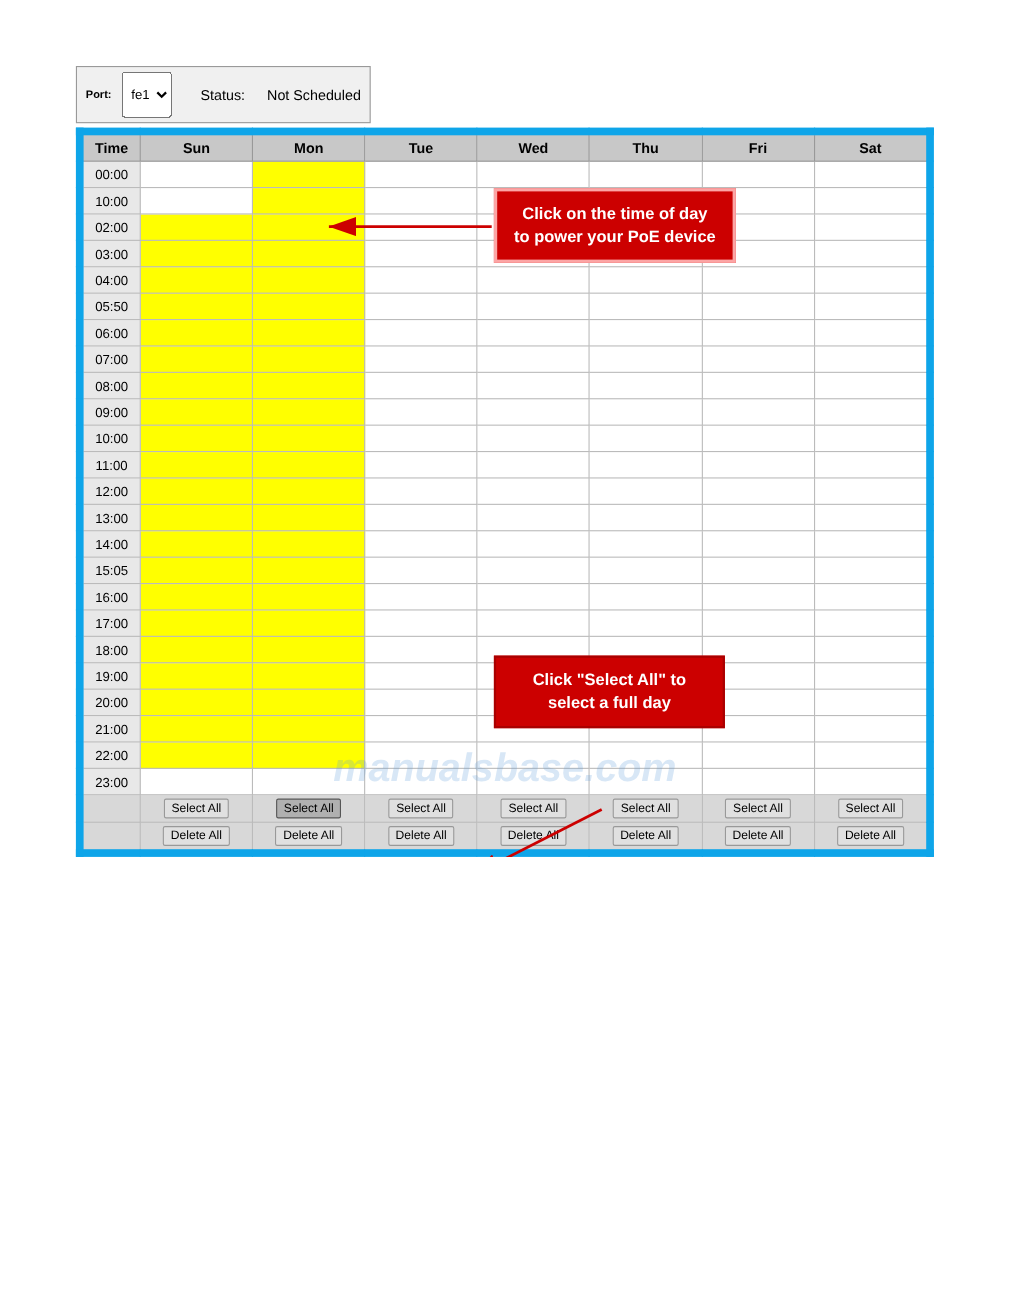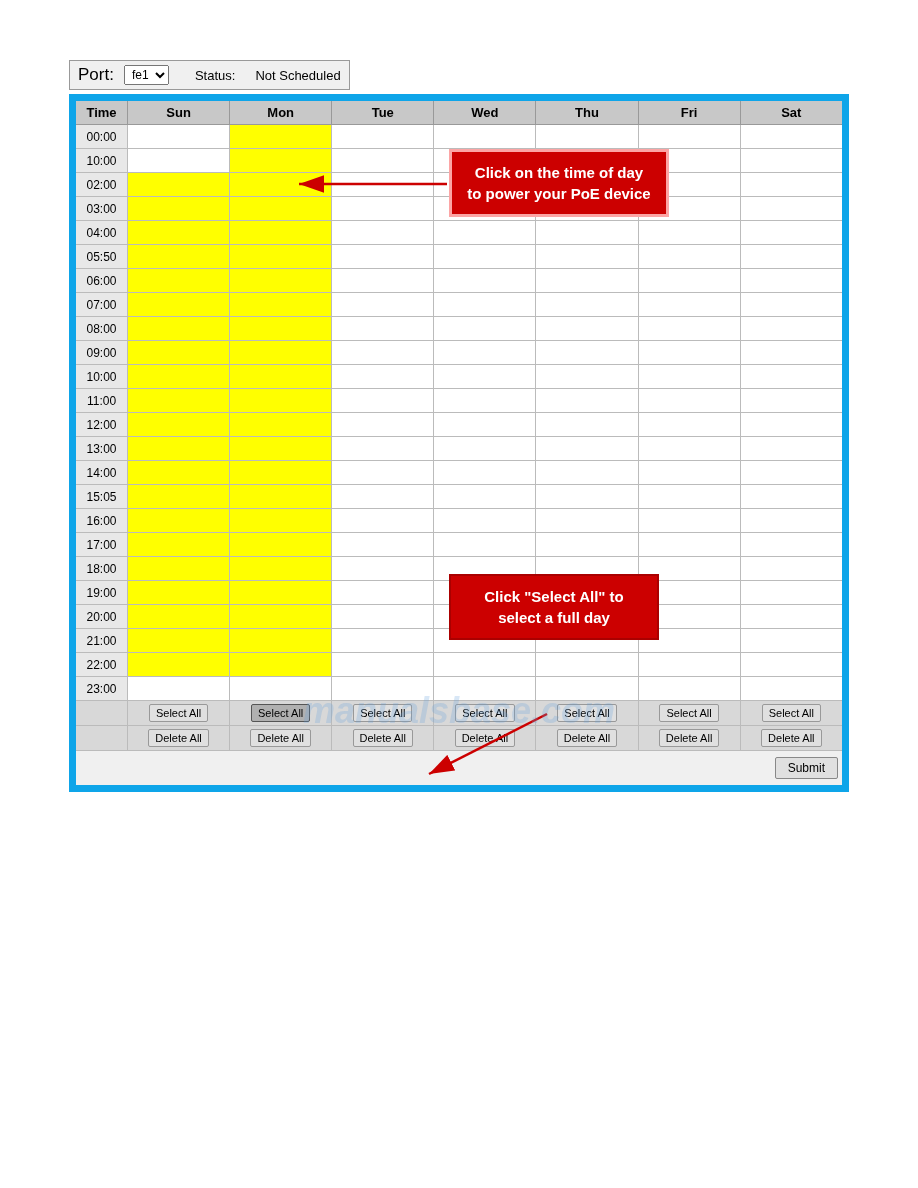--- a/index.html
+++ b/index.html
@@ -18,26 +18,26 @@
       display: flex;
       align-items: center;
       gap: 10px;
       margin-bottom: 4px;
       border: 1px solid #999;
       padding: 4px 8px;
       background: #f0f0f0;
       width: fit-content;
     }
     .port-label {
-      font-weight: normal;
-      font-size: 17px;
+      font-weight: bold;
+      font-size: 10px;
     }
     .port-select {
       font-size: 12px;
-      padding: 1px 3px;
+      padding: 12px 3px;
     }
     .status-text {
       font-size: 13px;
       margin-left: 10px;
     }
     .schedule-table {
       border-collapse: collapse;
       width: 100%;
       border: 7px solid #0ea5e9;
     }
@@ -421,23 +421,20 @@
           <tr class="btn-row">
             <td></td>
             <td><button>Delete All</button></td>
             <td><button>Delete All</button></td>
             <td><button>Delete All</button></td>
             <td><button>Delete All</button></td>
             <td><button>Delete All</button></td>
             <td><button>Delete All</button></td>
             <td><button>Delete All</button></td>
           </tr>
-          <tr class="submit-row">
-            <td colspan="8"><button class="submit-btn">Submit</button></td>
-          </tr>
         </tbody>
     </table>
 
     <div style="position:absolute; top:55px; left:380px;">
       <div class="tooltip-box">Click on the time of day to power your PoE device</div>
     </div>
 
     <div style="position:absolute; top:480px; left:380px;">
       <div class="tooltip-box2">Click "Select All" to select a full day</div>
     </div>

